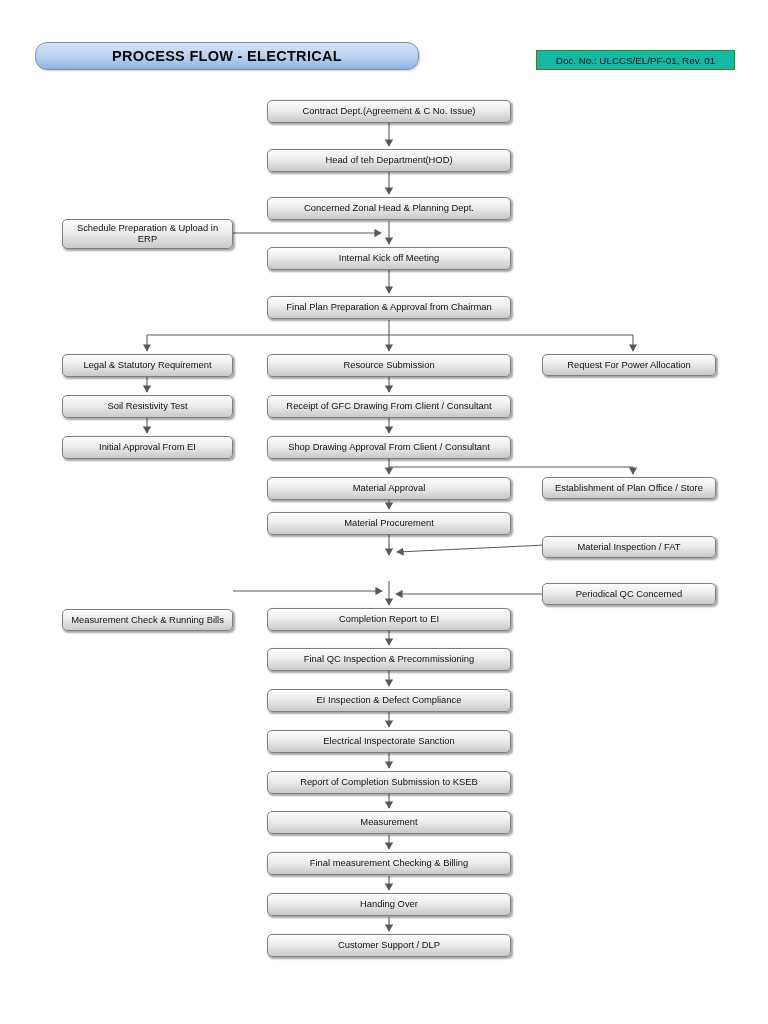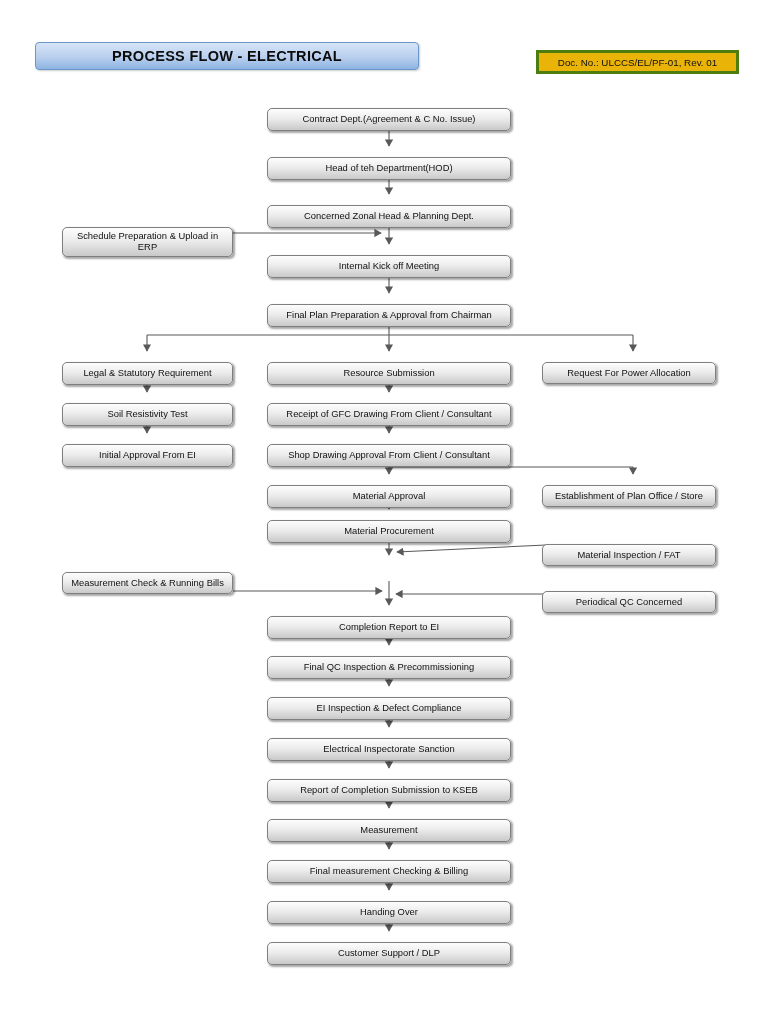--- a/index.html
+++ b/index.html
@@ -7,54 +7,54 @@
     width:768px;height:1024px;background:#ffffff;
     font-family:"Liberation Sans","DejaVu Sans",sans-serif;
     position:relative;overflow:hidden;
   }
   .page{position:absolute;left:0;top:0;width:768px;height:1024px;}
   svg.connectors{position:absolute;left:0;top:0;width:768px;height:1024px;pointer-events:none;}
 
   .title-box{
     position:absolute;left:35px;top:42px;width:382px;height:26px;
     background:linear-gradient(180deg,var(--title-top,#d6e4f7) 0%,var(--title-mid,#b9cfee) 55%,var(--title-bottom,#8eb4e2) 100%);
-    border:1px solid var(--title-border,#6a96c8);border-radius:4px;
+    border:1px solid var(--title-border,#6a96c8);border-radius:12px;
     display:flex;align-items:center;justify-content:center;
     font-weight:bold;font-size:14.5px;color:#0b0b0b;letter-spacing:.3px;
     box-shadow:1px 1px 2px rgba(0,0,0,.2);
   }
   .doc-box{
     position:absolute;left:536px;top:50px;width:197px;height:18px;
-    background:#eab308;border:3px solid #4d7c0f;
+    background:#14b8a6;border:1px solid #4d7c0f;
     display:flex;align-items:center;justify-content:center;
     font-size:9.8px;color:#111;white-space:nowrap;
   }
   .node{
     position:absolute;box-sizing:border-box;
     background:linear-gradient(180deg,#fdfdfd 0%,var(--node-mid,#ececec) 45%,var(--node-bottom,#c9c9c9) 100%);
     border:1px solid var(--node-border,#7f7f7f);border-radius:5px;
     box-shadow:1.5px 1.5px 2px rgba(0,0,0,.35);
     display:flex;align-items:center;justify-content:center;text-align:center;
-    font-size:9.4px;line-height:1.15;color:#101010;padding:1px 3px;margin-top:8px;
+    font-size:9.4px;line-height:1.15;color:#101010;padding:1px 3px;
   }
   .col-main{left:267px;width:244px;height:23px;}
   .col-left{left:62px;width:171px;height:23px;}
   .col-right{left:542px;width:174px;height:22px;}
 
   
   .n-contract{top:100px}.n-hod{top:149px}.n-zonal{top:197px}.n-kickoff{top:247px}
   .n-finalplan{top:296px}.n-resource{top:354px}.n-gfc{top:395px}.n-shopdrawing{top:436px}
   .n-materialapproval{top:477px}.n-materialprocurement{top:512px}.n-startwork{top:558px}
   .n-completionreport{top:608px}.n-finalqc{top:648px}.n-eiinspection{top:689px}
   .n-sanction{top:730px}.n-kseb{top:771px}.n-energization{top:811px}
   .n-finalmeasurement{top:852px}.n-handingover{top:893px}.n-customersupport{top:934px}
 
   
   .n-schedule{top:219px;height:30px}.n-legal{top:354px}.n-soil{top:395px}
-  .n-initialei{top:436px}.n-measurement{top:564px;height:22px}
+  .n-initialei{top:436px}.n-measurement{top:609px;height:22px}
 
   
   .n-power{top:354px}.n-siteoffice{top:477px}.n-fat{top:536px}.n-periodical{top:583px}
 </style>
 </head>
 <body>
 
 <div class="page">
 
   <svg class="connectors" viewBox="0 0 768 1024" xmlns="http://www.w3.org/2000/svg">

